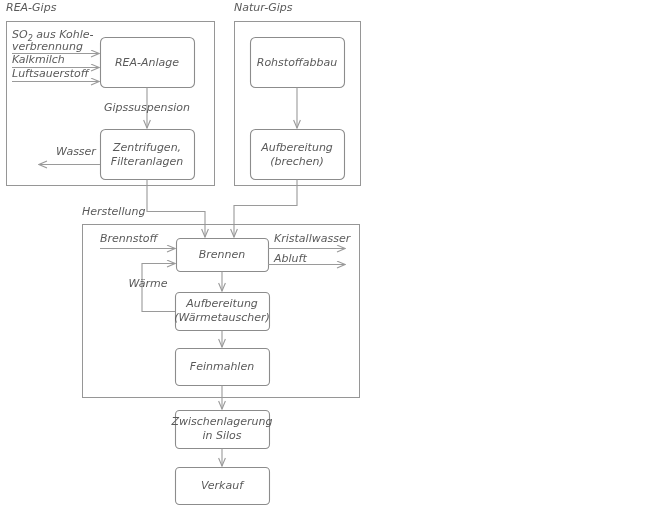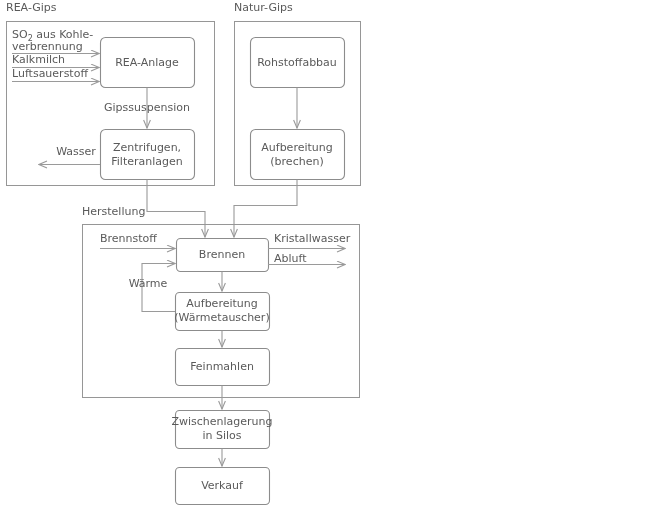--- a/index.html
+++ b/index.html
@@ -10,20 +10,21 @@
   body {
     width: 660px;
     height: 508px;
     font-family: "DejaVu Sans", sans-serif;
     overflow: hidden;
   }
   #diagram-root {
     position: relative;
     width: 592px;
     height: 508px;
+    font-style: italic;
   }
   svg#flowchart {
     display: block;
     width: 660px;
     height: 508px;
   }
   .grp-rect {
     fill: none;
     stroke: #969696;
     stroke-width: 1;

